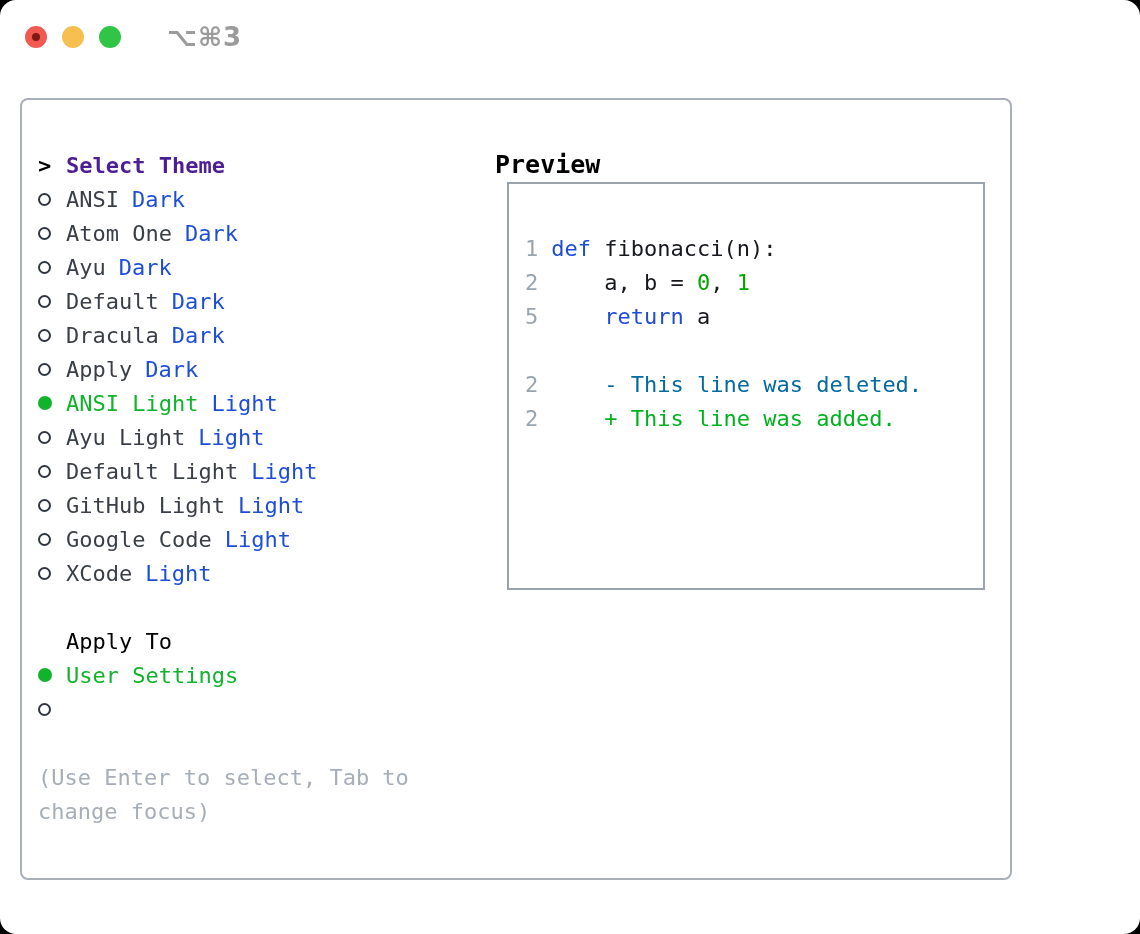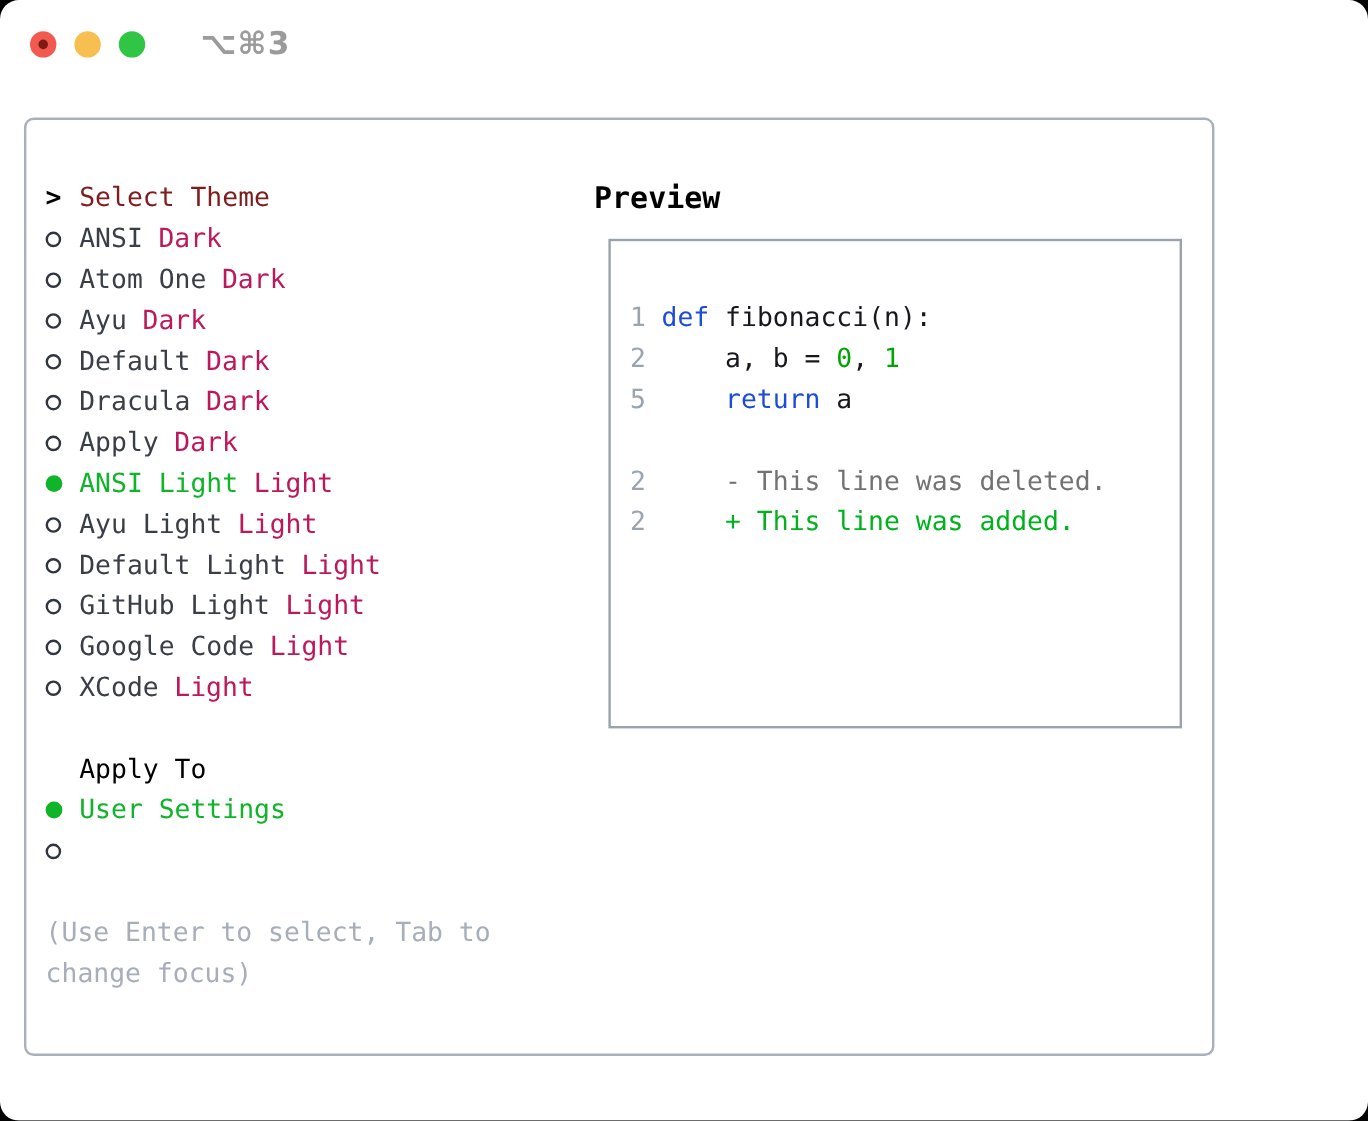--- a/index.html
+++ b/index.html
@@ -18,40 +18,40 @@
   
   .main-box{position:absolute;left:20px;top:98px;width:992px;height:782px;background:#fff;
             border:2px solid #a9b0ba;border-radius:8px;box-sizing:border-box;}
   
   .left-pane{position:absolute;left:16px;top:48px;width:452px;}
   .row{display:flex;align-items:center;height:34px;font-size:22px;color:#3a3f47;white-space:pre;}
   .marker{width:28px;display:flex;align-items:center;flex:none;}
   .caret{font-weight:bold;color:#000;}
   .circle{width:13px;height:13px;border-radius:50%;border:2px solid #2f3640;box-sizing:border-box;}
   .circle.filled{width:14px;height:14px;border:none;background:#10b42a;}
-  .hdr{font-weight:normal;color:#7f1d1d;}
+  .hdr{font-weight:bold;color:#4c1d95;}
   .name{margin-right:13px;}
   .name.green{color:#10b42a;}
-  .variant{color:#be185d;}
+  .variant{color:#1d4ed8;}
   .help{color:#a6aeb9;}
   .blank{height:34px;}
   
   .right-pane{position:absolute;left:473px;top:48px;}
   .preview-title{height:34px;line-height:34px;font-size:25px;font-weight:bold;color:#000;}
-  .preview-box{margin-top:17px;margin-left:12px;width:478px;height:408px;border:2px solid #9aa3ad;
+  .preview-box{margin-left:12px;width:478px;height:408px;border:2px solid #9aa3ad;
                box-sizing:border-box;padding:48px 0 16px 16px;background:#fff;}
   pre.code-line{margin:0;height:34px;line-height:34px;font-size:22px;
                 font-family:"DejaVu Sans Mono",monospace;white-space:pre;}
   .ln{color:#9aa4af;margin-right:13px;}
   .pl{color:#16181d;}
   .kw{color:#1d4cd8;}
   .fn{color:#00c0c4;}
   .nu{color:#00a600;}
   .ctx{color:#8d959d;}
-  .del{color:#737373;}
+  .del{color:#0369a1;}
   .add{color:#00b31e;}
 </style>
 </head>
 <body>
 
 <div class="stage">
   <div class="window">
 
     <div class="titlebar">
       <span class="dot dot-close">

